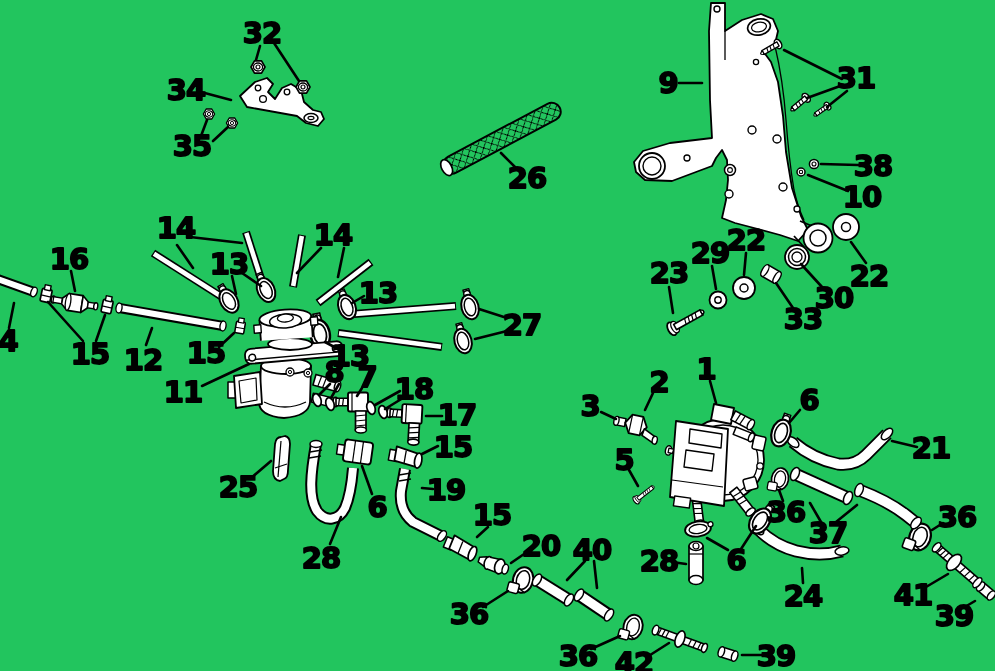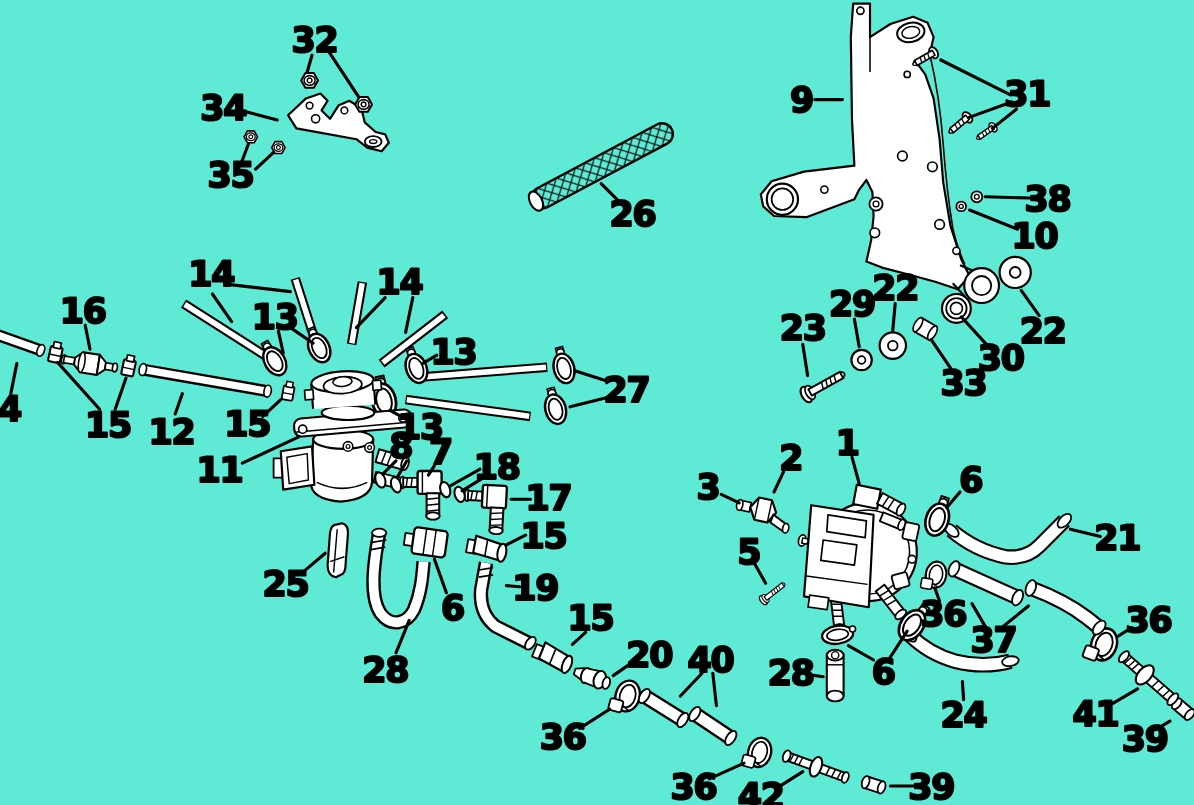--- a/index.html
+++ b/index.html
@@ -1,16 +1,16 @@
 <!DOCTYPE html>
 <html><head>
 <meta charset="utf-8">
 <style>
   html,body{margin:0;padding:0;background:#fff;}
-  #stage{position:relative;width:995px;height:671px;background:#5eead4;overflow:hidden;text-align:center;}
+  #stage{position:relative;width:995px;height:671px;background:#22c55e;overflow:hidden;text-align:center;}
   svg{display:block;}
   .lbl{
     font-family:"DejaVu Sans","Liberation Sans",sans-serif;
     font-weight:bold;
     font-size:29px;
     text-anchor:middle;
     dominant-baseline:central;
     fill:#000;
     letter-spacing:-1px;
   }

